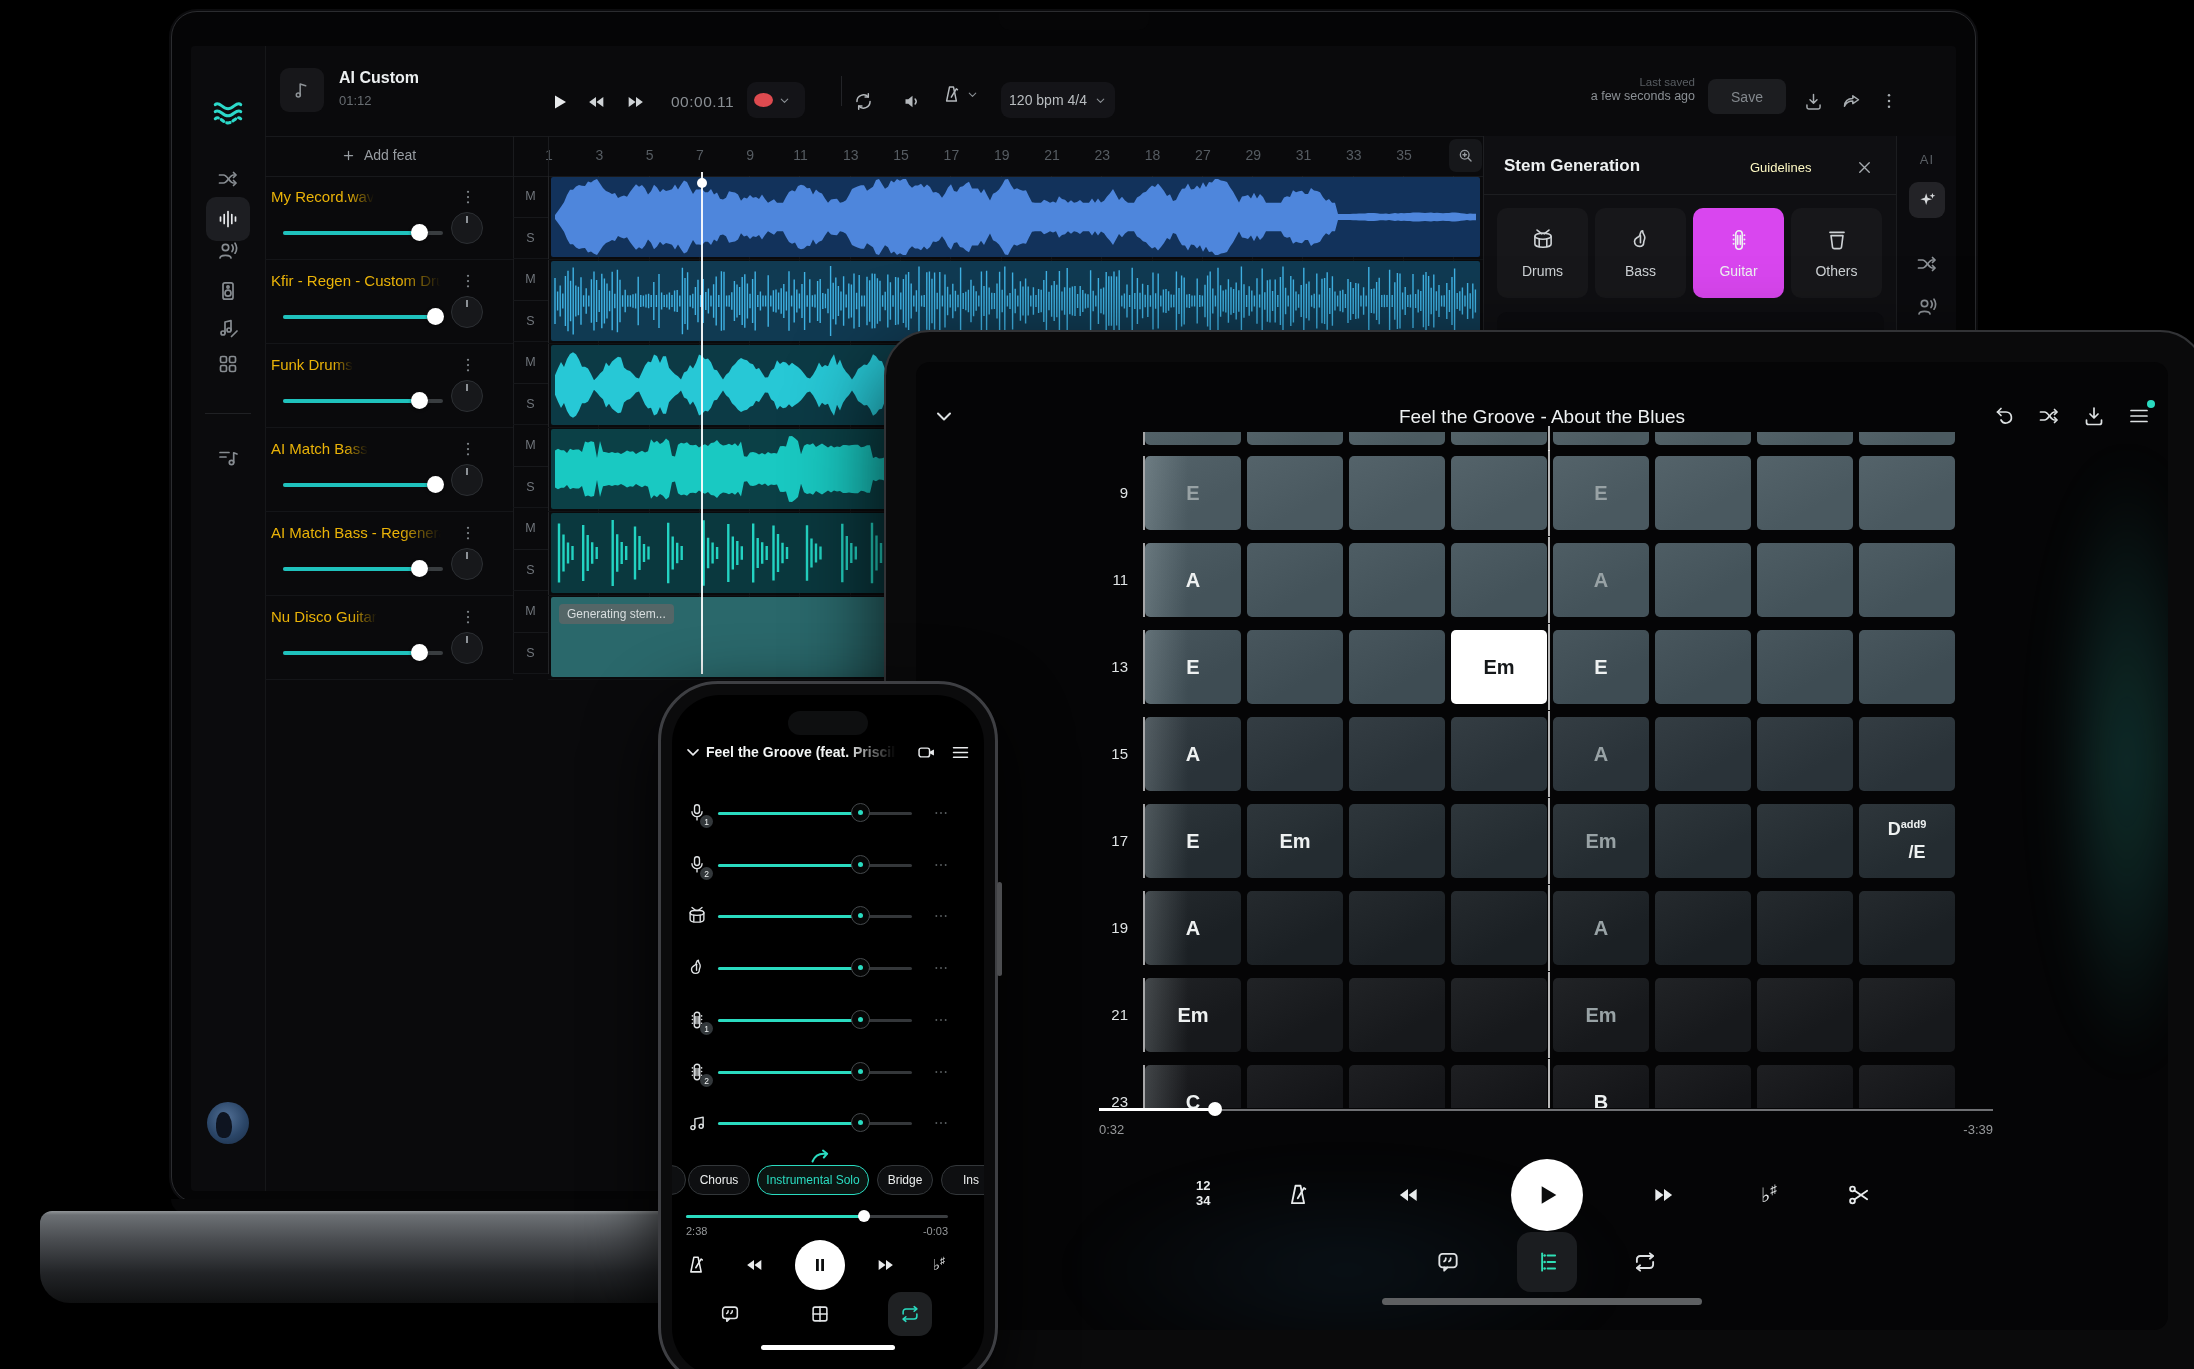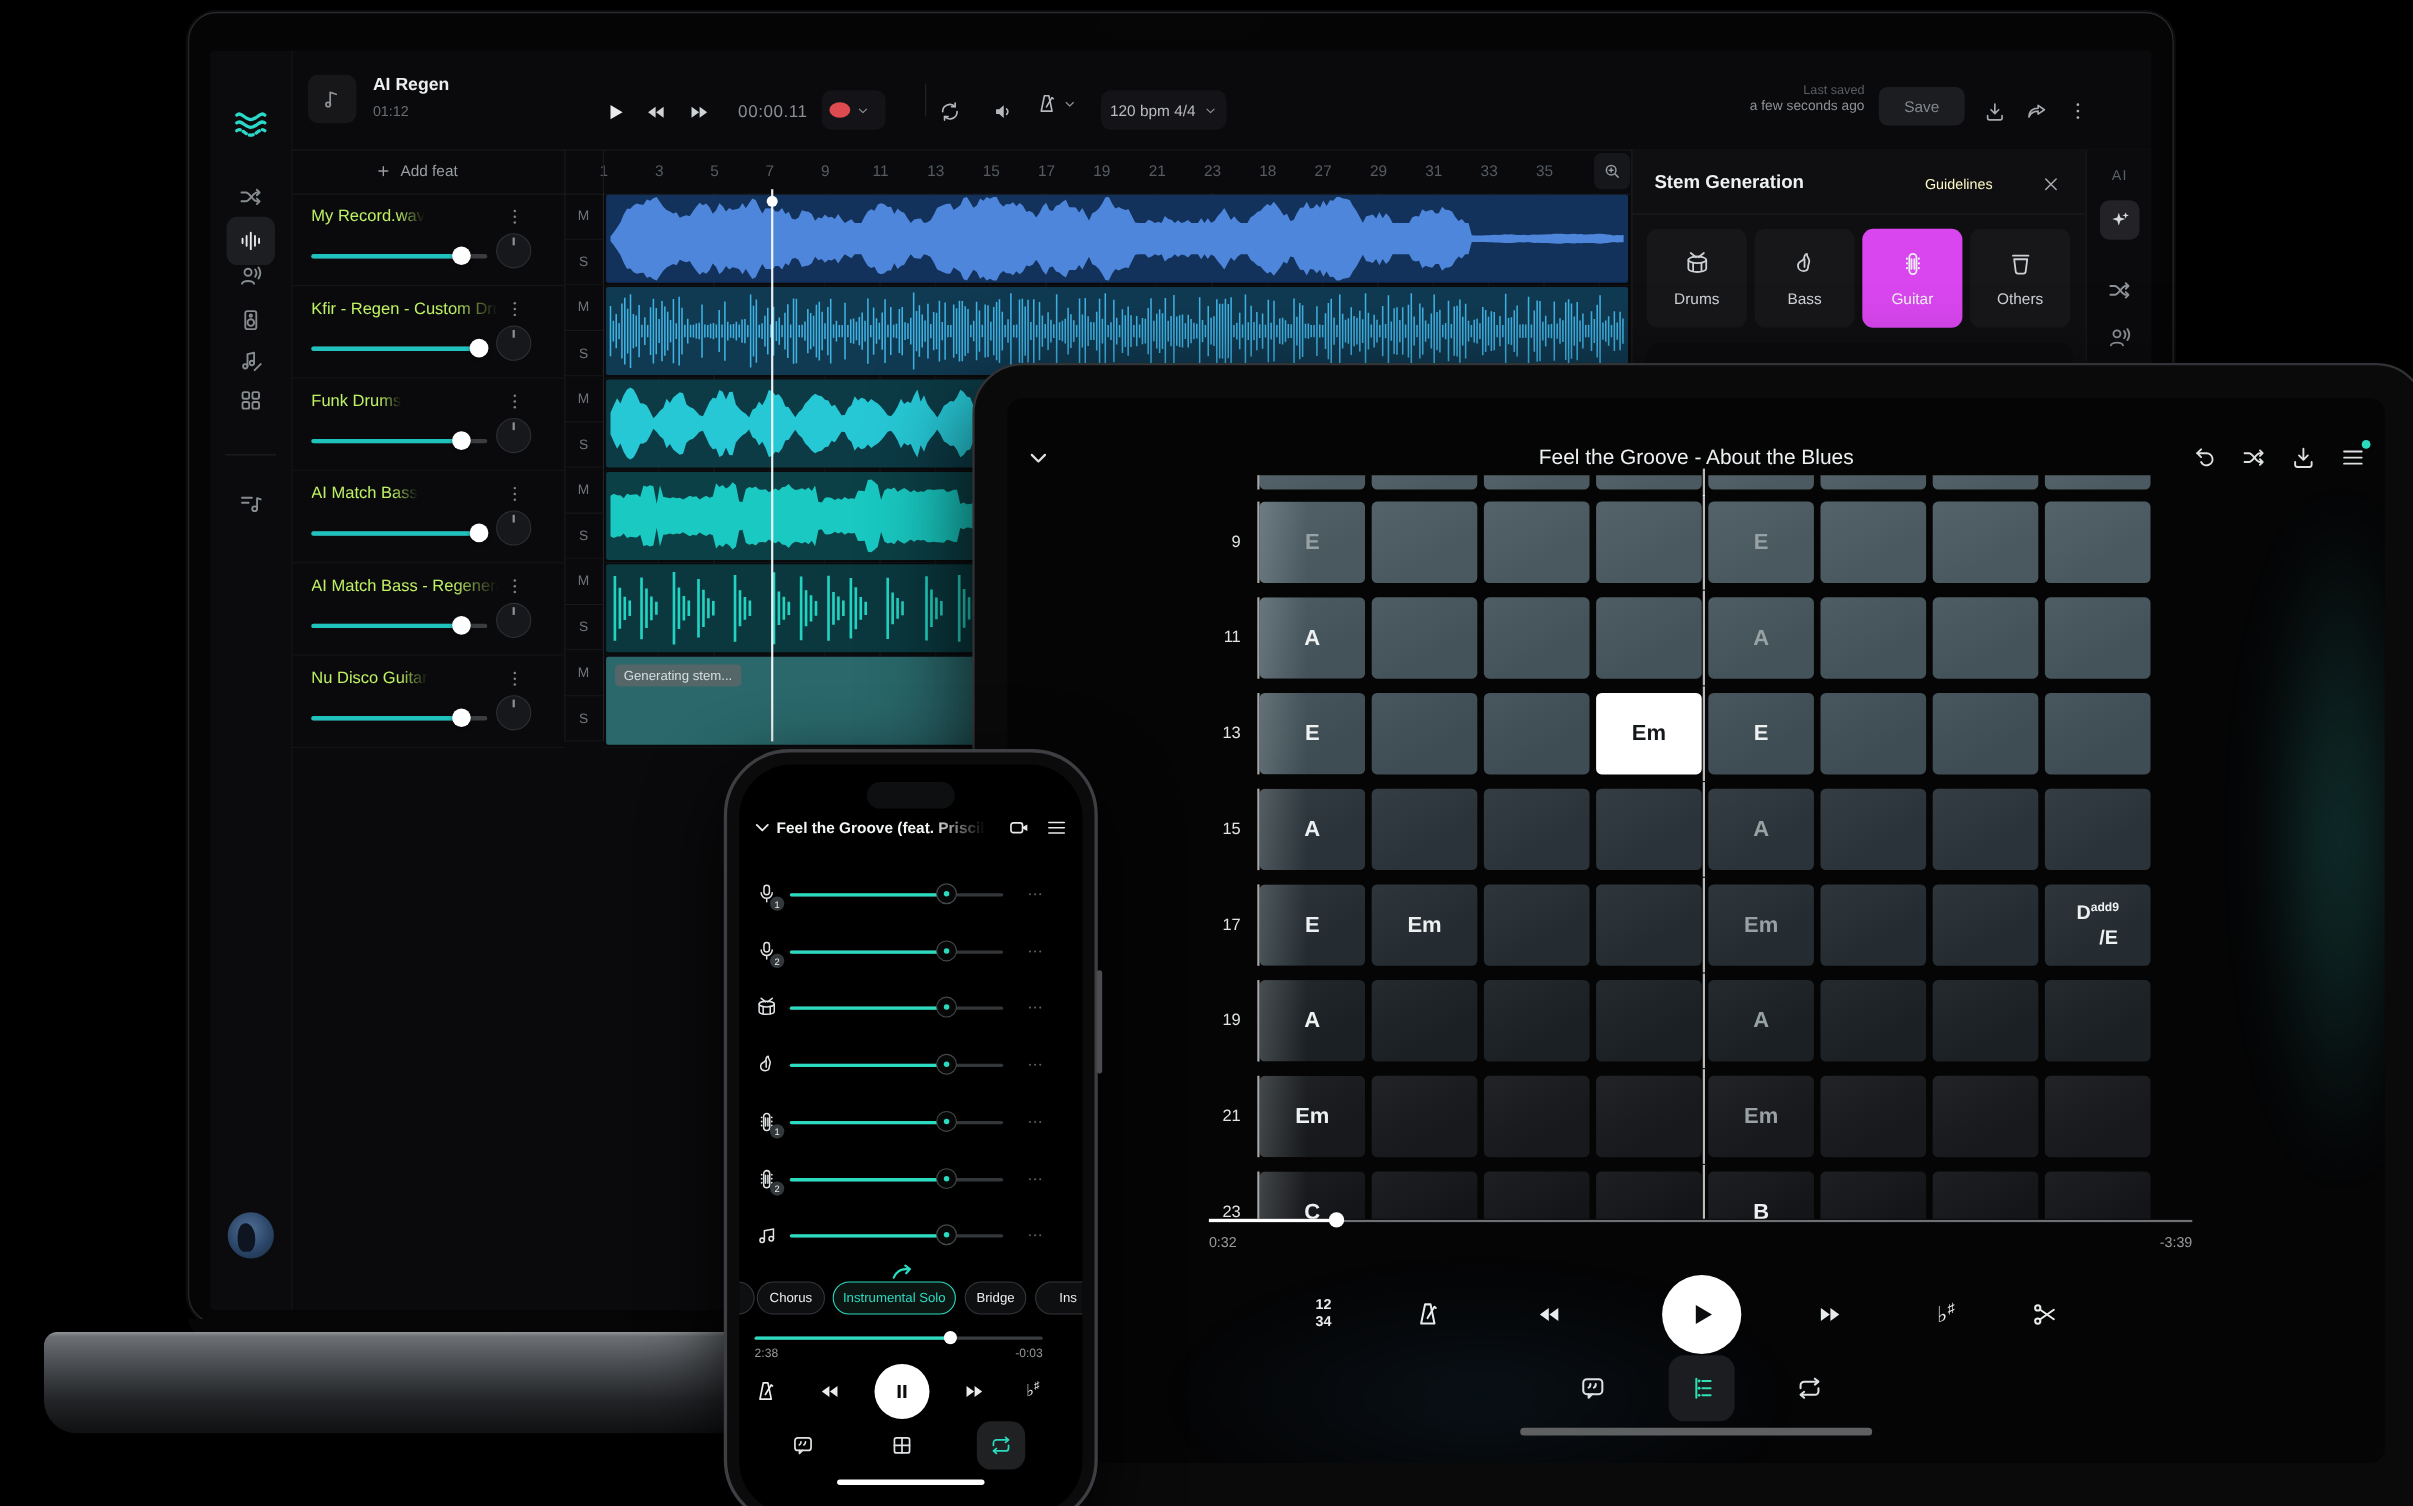--- a/index.html
+++ b/index.html
@@ -49,21 +49,21 @@
   .lp-hic{position:absolute;top:45px;color:#a7acb0;}
 
   .lp-subhead{position:absolute;left:74px;top:90px;width:1218px;height:40px;border-bottom:1px solid #18191c;}
   .lp-addtrack{position:absolute;left:76px;top:11px;display:flex;align-items:center;gap:8px;color:#989da2;font-size:14px;}
   .lp-tick{position:absolute;top:11px;transform:translateX(-50%);font-size:14px;color:#565c62;}
   .lp-zoom{position:absolute;left:1184px;top:3px;width:33px;height:33px;background:#16171a;border-radius:7px;color:#969ba0;}
   .lp-vline{position:absolute;top:90px;width:1px;height:538px;background:#1a1b1e;}
 
   .lp-trackpanel{position:absolute;left:74px;top:130px;width:248px;}
   .lp-track{position:relative;height:83px;border-bottom:1px solid #141518;}
-  .lp-track-name{position:absolute;left:18px;top:12px;font-size:15px;color:#bef264;white-space:nowrap;max-width:170px;overflow:hidden;
+  .lp-track-name{position:absolute;left:6px;top:12px;font-size:15px;color:#eab308;white-space:nowrap;max-width:170px;overflow:hidden;
     -webkit-mask-image:linear-gradient(90deg,#000 76%,transparent 100%);mask-image:linear-gradient(90deg,#000 76%,transparent 100%);}
   .lp-kebab{position:absolute;left:192px;top:10px;width:22px;height:22px;color:#7e8388;}
   .lp-slider{position:absolute;left:18px;top:48px;width:160px;height:18px;}
   .lp-srail{position:absolute;left:0;top:7px;width:100%;height:4px;background:#393d40;border-radius:2px;}
   .lp-sfill{position:absolute;left:0;top:7px;height:4px;background:#1fc2bd;border-radius:2px;}
   .lp-sthumb{position:absolute;top:0;width:17px;height:17px;border-radius:50%;background:#fff;box-shadow:0 1px 3px rgba(0,0,0,.5);}
   .lp-knob{position:absolute;left:186px;top:36px;width:32px;height:32px;border-radius:50%;background:#17181b;border:1px solid #2c2f33;box-sizing:border-box;}
   .lp-knob::after{content:"";position:absolute;left:50%;top:3px;width:2px;height:7px;background:#8d9297;transform:translateX(-50%);}
 
   .lp-ms{position:absolute;left:322px;top:130px;width:35px;}
@@ -235,21 +235,21 @@
         <div class="lp-avatar"></div>
       </aside>
 
       <header class="lp-header">
         <div class="lp-tile icw" id="lpTile">
             <svg width="22" height="22" viewBox="0 0 24 24" fill="none" stroke="currentColor" stroke-width="1.7" stroke-linecap="round" stroke-linejoin="round">
               <path d="M10 17.5V5.5l6 1.8"></path>
               <circle cx="8" cy="17.5" r="2.2"></circle>
             </svg>
           </div>
-        <div class="lp-title">AI Regen</div>
+        <div class="lp-title">AI Custom</div>
         <div class="lp-duration">01:12</div>
         <div class="lp-play icw" id="lpPlay">
             <svg width="24" height="24" viewBox="0 0 24 24" fill="none" stroke="currentColor" stroke-width="1.7" stroke-linecap="round" stroke-linejoin="round">
               <path d="M8 5.5v13l11-6.5z" fill="currentColor" stroke="none"></path>
             </svg>
           </div>
         <div class="lp-rew icw" id="lpRew">
             <svg width="22" height="22" viewBox="0 0 24 24" fill="none" stroke="currentColor" stroke-width="1.7" stroke-linecap="round" stroke-linejoin="round">
               <path d="M12 6.5L4.5 12l7.5 5.5zM20 6.5L12.5 12l7.5 5.5z" fill="currentColor" stroke="none"></path>
             </svg>

